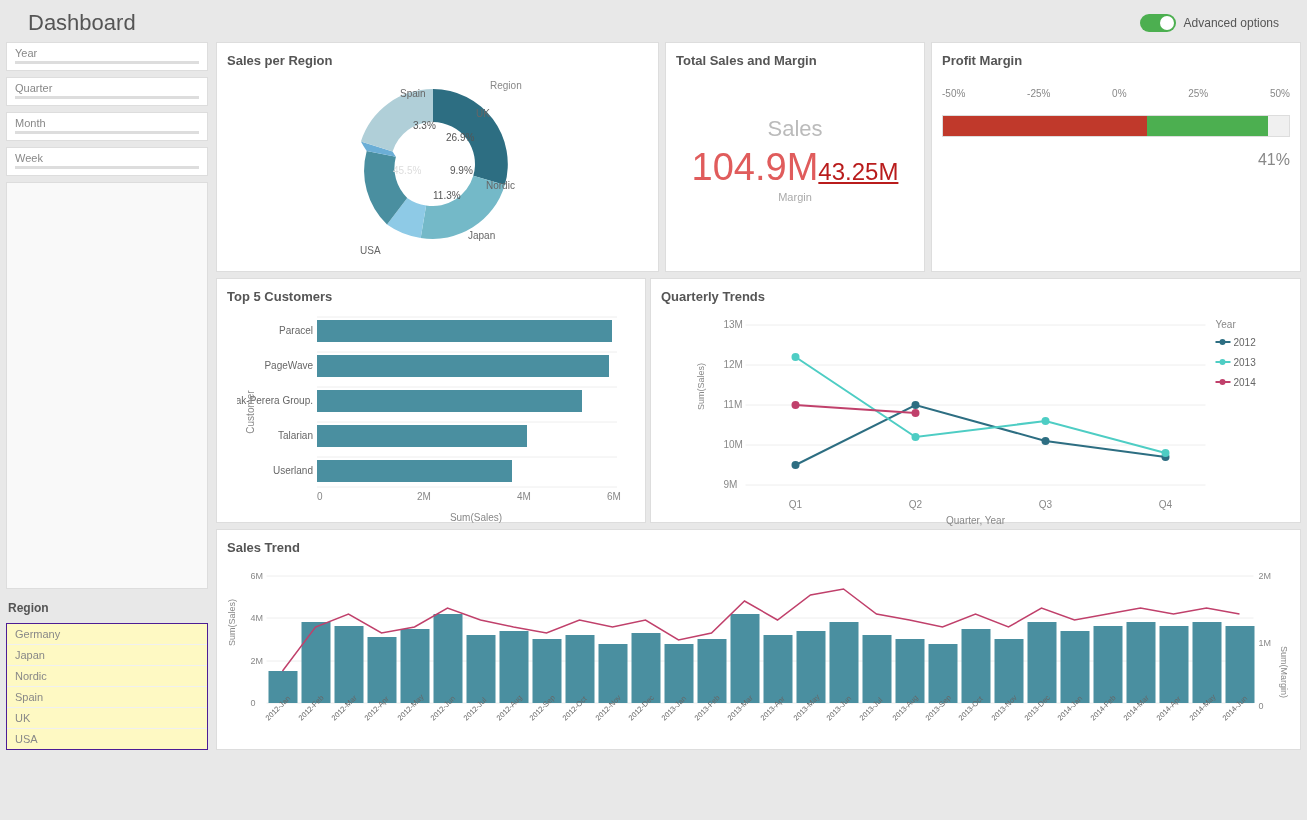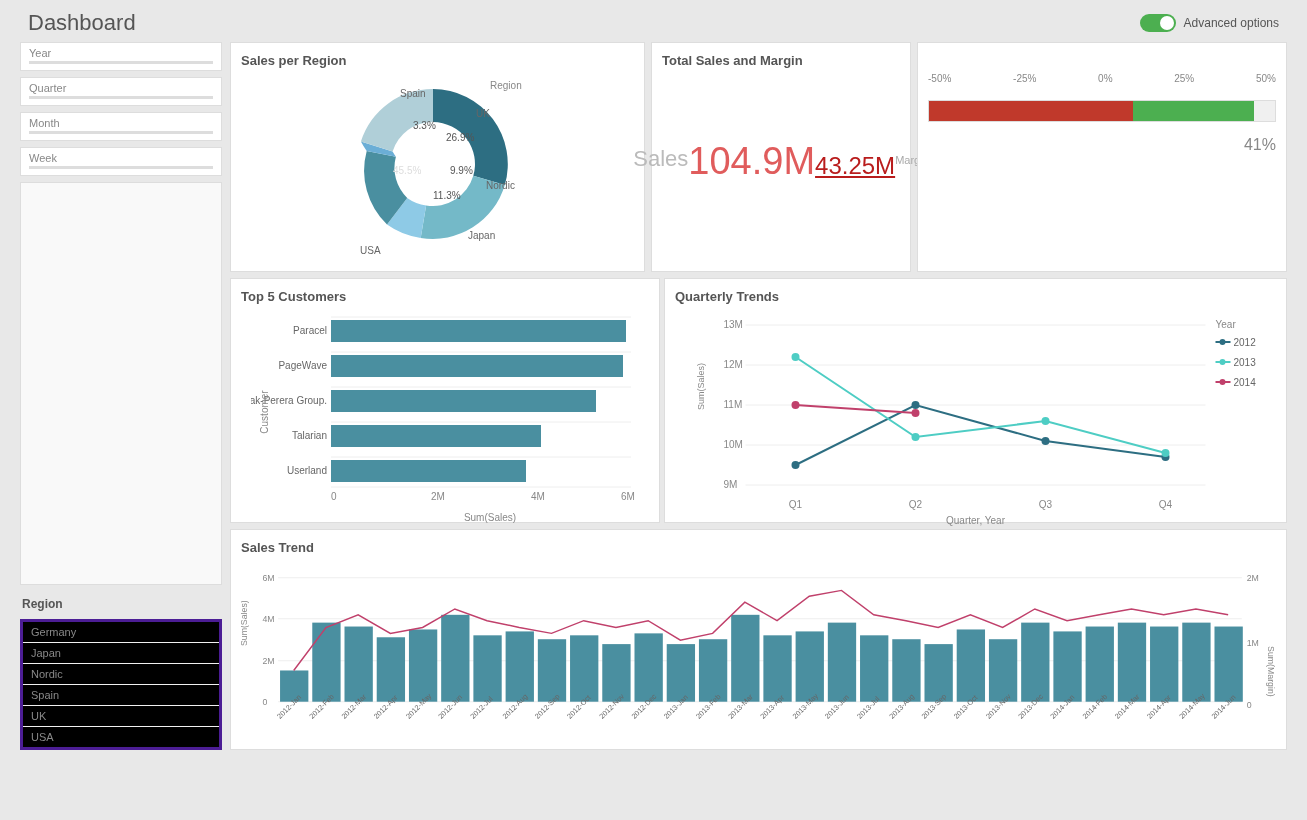--- a/index.html
+++ b/index.html
@@ -4,29 +4,29 @@
   <style>
     * { box-sizing: border-box; margin: 0; padding: 0; }
     body { background: #e8e8e8; font-family: Arial, sans-serif; font-size: 12px; color: #333; width: 1307px; min-height: 820px; }
     
     .header { display: flex; align-items: center; justify-content: space-between; padding: 10px 28px 6px; background: #e8e8e8; }
     .header h1 { font-size: 22px; font-weight: 300; color: #555; }
     .advanced-options { display: flex; align-items: center; gap: 8px; font-size: 12px; color: #555; }
     .toggle { width: 36px; height: 18px; background: #4caf50; border-radius: 9px; position: relative; display: inline-block; }
     .toggle::after { content: ''; position: absolute; right: 2px; top: 2px; width: 14px; height: 14px; background: white; border-radius: 50%; }
     
-    .main { display: flex; gap: 0; padding: 0 20px 8px; }
+    .main { display: flex; gap: 0; padding: 0 6px 8px; }
     
     .sidebar { width: 210px; flex-shrink: 0; display: flex; flex-direction: column; gap: 4px; padding-right: 8px; }
     .filter-group { background: white; border: 1px solid #ddd; padding: 4px 8px; font-size: 11px; color: #666; margin-bottom: 2px; }
     .filter-label { font-size: 11px; color: #888; margin-bottom: 2px; }
     .filter-bar { height: 3px; background: #ddd; margin: 2px 0; }
     
     .sidebar-section-label { font-size: 12px; color: #555; font-weight: bold; margin: 8px 0 4px; padding-left: 2px; }
-    .sidebar-region-items { background: #000000; border: 3px solid #4c1d95; }
+    .sidebar-region-items { background: #fef9c3; border: 1px solid #4c1d95; }
     .sidebar-region-item { padding: 4px 8px; font-size: 11px; color: #888; border-bottom: 1px solid #f0f0f0; }
     .sidebar-region-item:last-child { border-bottom: none; }
     
     .sidebar-calendar { background: white; border: 1px solid #ddd; padding: 4px; flex: 1; }
     
     .content { flex: 1; display: flex; flex-direction: column; gap: 6px; }
     
     .top-row { display: flex; gap: 6px; height: 230px; justify-content: space-between; }
     .middle-row { display: flex; gap: 4px; height: 245px; }
     .bottom-row { flex: 1; min-height: 190px; }
@@ -38,21 +38,21 @@
     .total-sales-card { width: 260px; }
     .profit-margin-card { width: 370px; }
     .top-customers-card { flex: 0 0 430px; }
     .quarterly-trends-card { flex: 1; }
     .sales-trend-card { flex: 1; }
     
     
     .donut-container { display: flex; justify-content: center; align-items: center; height: 180px; position: relative; }
     
     
-    .total-sales-content { display: flex; flex-direction: row; align-items: center; justify-content: center; height: 170px; }
+    .total-sales-content { display: flex; flex-direction: column; align-items: center; justify-content: center; height: 170px; }
     
     
     .profit-bar-container { margin-top: 20px; }
     .profit-axis { display: flex; justify-content: space-between; font-size: 10px; color: #888; margin-bottom: 16px; }
     .profit-bar-track { height: 22px; background: #f0f0f0; position: relative; border: 1px solid #ddd; }
     .profit-bar-red { position: absolute; left: 0; top: 0; height: 100%; background: #c0392b; width: 59%; }
     .profit-bar-green { position: absolute; left: 59%; top: 0; height: 100%; background: #4caf50; width: 35%; }
     .profit-pct { font-size: 16px; color: #888; text-align: right; margin-top: 14px; }
   </style>
 </head>
@@ -151,20 +151,21 @@
         <div class="total-sales-content">
           <div style="font-size:22px; color:#bbb; font-weight:300;">Sales</div>
           <div style="margin-top:4px;">
             <span style="font-size:38px; color:#e05c5c; font-weight:300;">104.9M</span><span style="font-size:24px; color:#b91c1c; font-weight:300;text-decoration:underline;">43.25M</span>
           </div>
           <div style="font-size:11px; color:#aaa; margin-top:2px;">Margin</div>
         </div>
       </div>
 
       <div class="card profit-margin-card">
+        <div class="card-title">Profit Margin</div>
         <div class="profit-bar-container">
           <div class="profit-axis">
             <span>-50%</span>
             <span>-25%</span>
             <span>0%</span>
             <span>25%</span>
             <span>50%</span>
           </div>
           <div class="profit-bar-track">
             <div class="profit-bar-red"></div>

